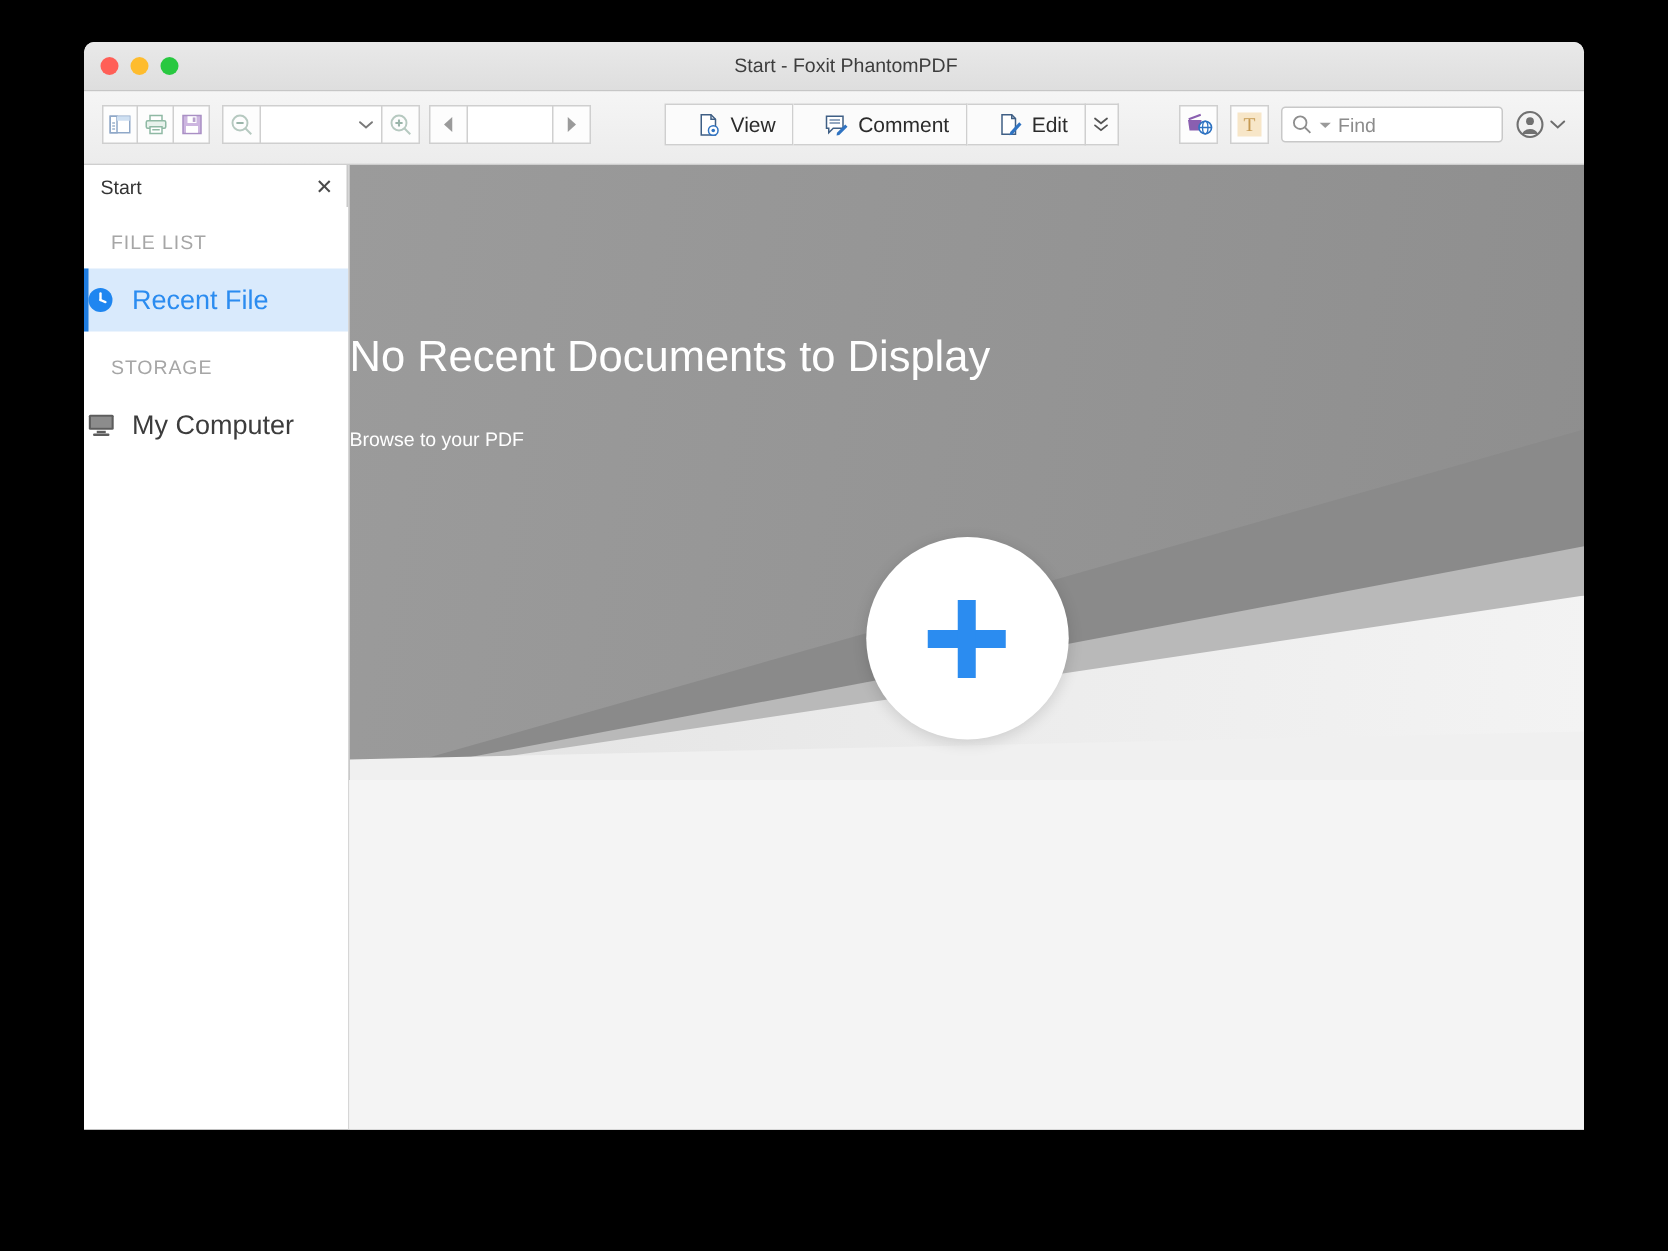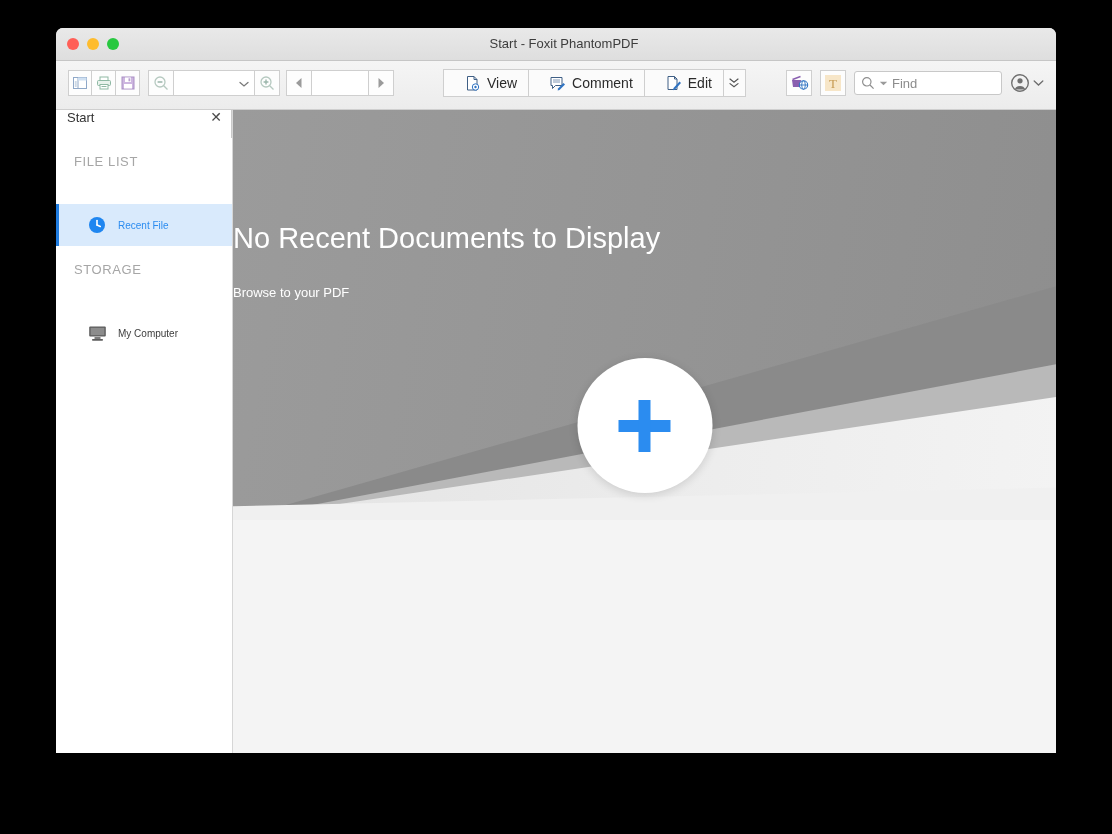--- a/index.html
+++ b/index.html
@@ -202,21 +202,21 @@
   .tabstrip {
     height: 28px;
     background: #d9d9d9;
     display: flex;
   }
   .tab {
     flex: 1;
     background: #ffffff;
     border-right: 1px solid #c9c9c9;
     display: flex;
-    align-items: flex-start;
+    align-items: center;
     justify-content: space-between;
     padding: 0 9px 0 11px;
     box-sizing: border-box;
     font-size: 13px;
     color: #333;
   }
   .tab-close {
     color: #4a4a4a;
     font-size: 14px;
     line-height: 1;
@@ -226,25 +226,24 @@
     font-size: 13px;
     letter-spacing: 0.6px;
     color: #a6a6a6;
     padding: 16px 0 10px 18px;
   }
   .nav-item {
     position: relative;
     height: 42px;
     display: flex;
     align-items: center;
-    padding-left: 32px;
-    box-sizing: border-box;
-    font-size: 10px;
+    padding-left: 2px;
+    box-sizing: border-box;
+    font-size: 18px;
     color: #3c3c3c;
-    margin-top: 25px;
   }
   .nav-item .nav-ico {
     width: 22px;
     display: flex;
     align-items: center;
     justify-content: flex-start;
   }
   .nav-item .nav-label { margin-left: 8px; }
   .nav-item.selected {
     background: #d9eafc;

